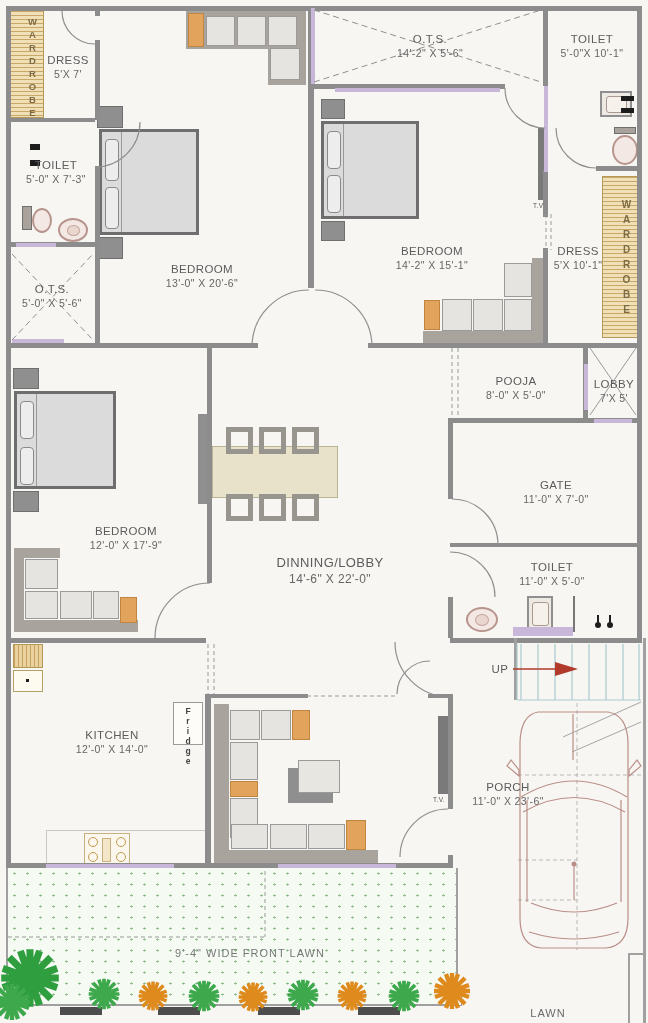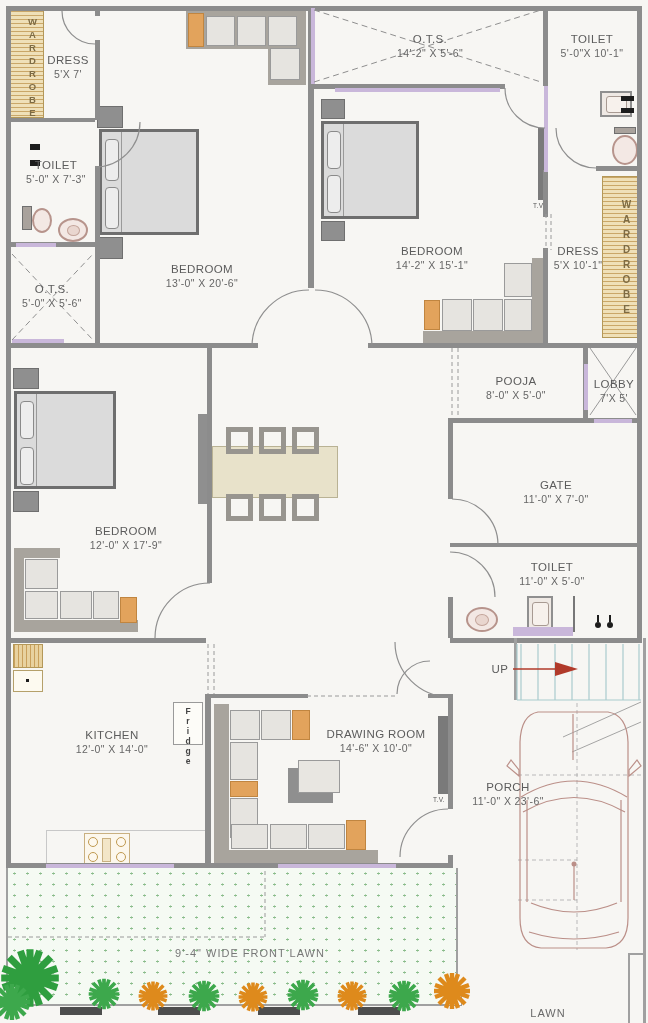--- a/index.html
+++ b/index.html
@@ -353,44 +353,44 @@
     <div class="dims">5'-0"X 10'-1"</div>
   </div>
   <div class="label" style="left:578px;top:258px">
     <div>DRESS</div>
     <div class="dims">5'X 10'-1"</div>
   </div>
   <div class="label" style="left:126px;top:538px">
     <div>BEDROOM</div>
     <div class="dims">12'-0" X 17'-9"</div>
   </div>
+  <div class="label big" style="left:330px;top:571px">
+    <div>DINNING/LOBBY</div>
+    <div class="dims" style="font-size:12px">14'-6" X 22'-0"</div>
+  </div>
   <div class="label" style="left:516px;top:388px">
     <div>POOJA</div>
     <div class="dims">8'-0" X 5'-0"</div>
   </div>
   <div class="label" style="left:614px;top:391px">
     <div>LOBBY</div>
     <div class="dims">7'X 5'</div>
   </div>
   <div class="label" style="left:556px;top:492px">
     <div>GATE</div>
     <div class="dims">11'-0" X 7'-0"</div>
   </div>
   <div class="label" style="left:552px;top:574px">
     <div>TOILET</div>
     <div class="dims">11'-0" X 5'-0"</div>
   </div>
   <div class="label" style="left:112px;top:742px">
     <div>KITCHEN</div>
     <div class="dims">12'-0" X 14'-0"</div>
   </div>
-  <div class="label" style="left:376px;top:741px">
-    <div>DRAWING ROOM</div>
-    <div class="dims">14'-6" X 10'-0"</div>
-  </div>
   <div class="label" style="left:508px;top:794px">
     <div>PORCH</div>
     <div class="dims">11'-0" X 23'-6"</div>
   </div>
   <div class="label" style="left:250px;top:953px;font-size:11px;color:#787878;letter-spacing:1px">9'-4" WIDE FRONT LAWN</div>
   <div class="label" style="left:548px;top:1013px;font-size:11px;color:#6a6a6a;letter-spacing:1px">LAWN</div>
   <div class="label" style="left:500px;top:669px;font-size:11.5px;color:#5c5c5c">UP</div>
 
 </div>
 

